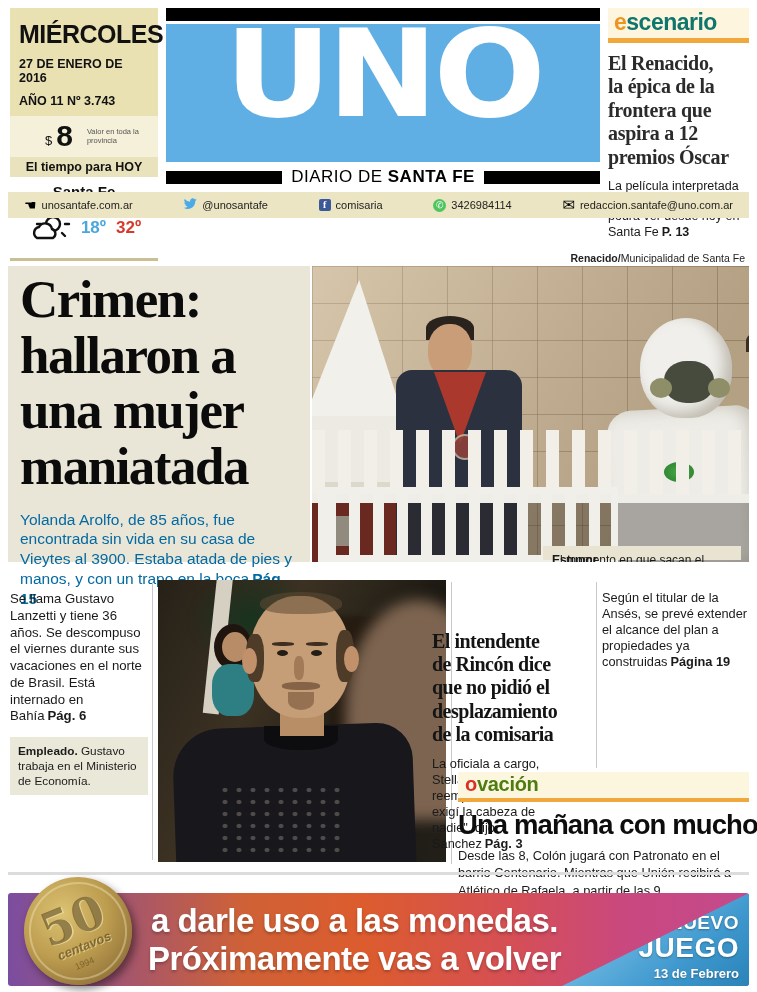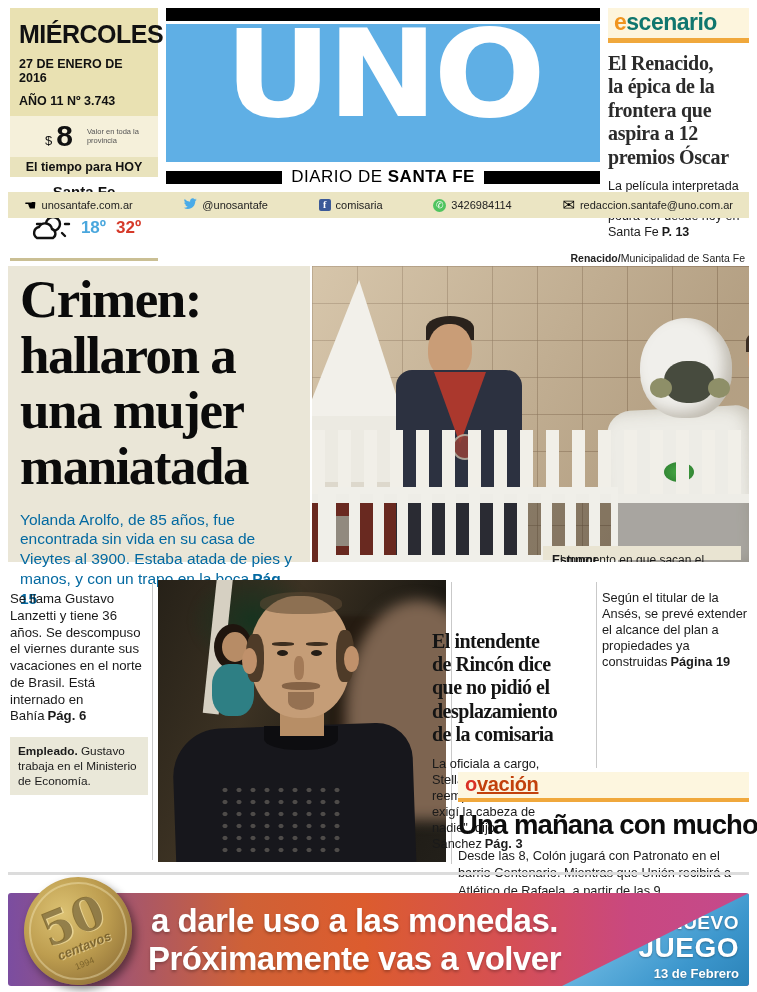--- a/index.html
+++ b/index.html
@@ -135,21 +135,21 @@
   .col3 { position:absolute; left:432px; top:580px; width:134px;margin-top:48px; }
   .h-col3 { font-size:20px; line-height:1.16; letter-spacing:-0.5px; }
   .col3 .col-body, .col4 .col-body { font-size:12.8px; line-height:1.25; margin-top:10px; }
   .col4 { position:absolute; left:602px; top:580px; width:147px; }
   .h-col4 { font-size:19.5px; line-height:1.16; letter-spacing:-0.3px; }
 
   
   .ovacion { position:absolute; left:458px; top:772px; width:291px; }
   .ov-head { background:#fdf6df; border-bottom:4px solid #f0a83c; padding:1px 7px 2px; font-weight:bold; font-size:20px; letter-spacing:-0.3px; display:inline-block; min-width:100%; }
   .ov-head .first { color:#d92f25; }
-  .ov-head .rest { color:#c2410c;text-decoration:underline; }
+  .ov-head .rest { color:#4d7c0f; }
   .ov-headline { font-weight:bold; font-size:27.5px; letter-spacing:-0.9px; color:#0d0d0d; margin-top:7px; white-space:nowrap; }
   .ov-body { font-size:12.8px; line-height:1.35; color:#1a1a1a; margin-top:6px; }
 
   
   .bottom-rule { position:absolute; left:8px; top:872px; width:741px; height:3px; background:#dcdcdc; }
   .banner { position:absolute; left:8px; top:893px; width:741px; height:93px; border-radius:3px; background:linear-gradient(90deg, #7b4da0 0%, #a05573 14%, #cf6136 32%, #dc5c2e 48%, #d54f55 68%, #c94880 84%, #c44a8c 100%); }
   .banner-text { position:absolute; left:140px; right:188px; top:0; bottom:0; display:flex; flex-direction:column; align-items:center; justify-content:center; color:#fff; font-weight:bold; font-size:33px; line-height:1.14; letter-spacing:-0.5px; text-align:center; text-shadow:0 2px 3px rgba(0,0,0,.25); white-space:nowrap; }
   .triangle { position:absolute; right:0; top:0; bottom:0; width:187px; clip-path:polygon(100% 0, 100% 100%, 0 100%); background:linear-gradient(140deg, #85c9ec 10%, #3d97cd 70%, #2b83b8); border-radius:0 3px 3px 0; }
   .badge { position:absolute; right:10px; bottom:6px; text-align:right; color:#fff; line-height:1; text-shadow:0 1px 2px rgba(0,0,0,.3); }
   .badge-l1 { font-weight:bold; font-size:19px; letter-spacing:0.5px; }

